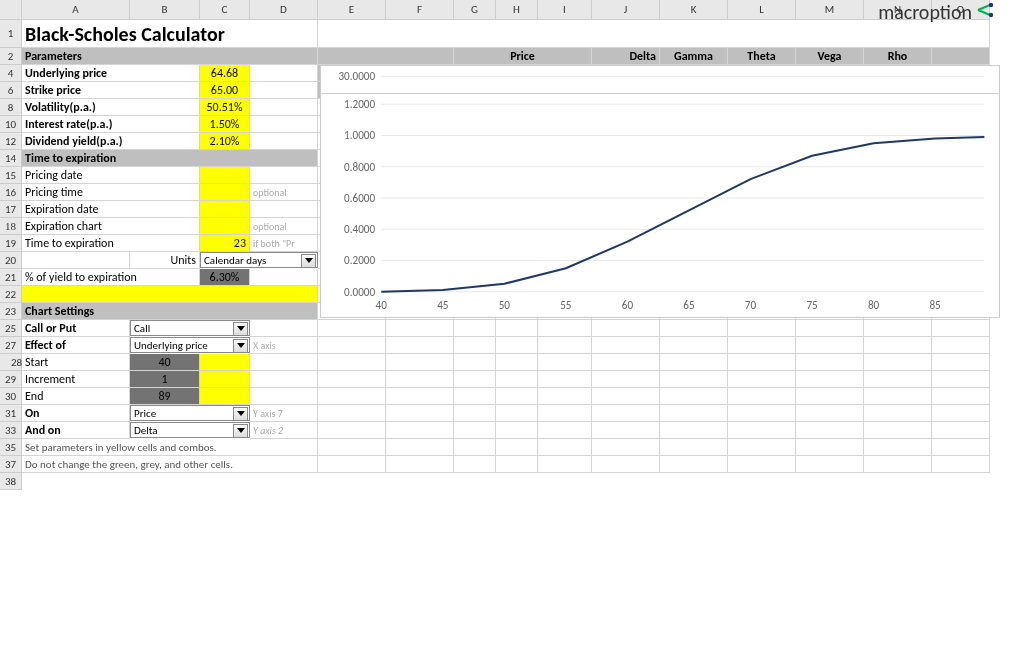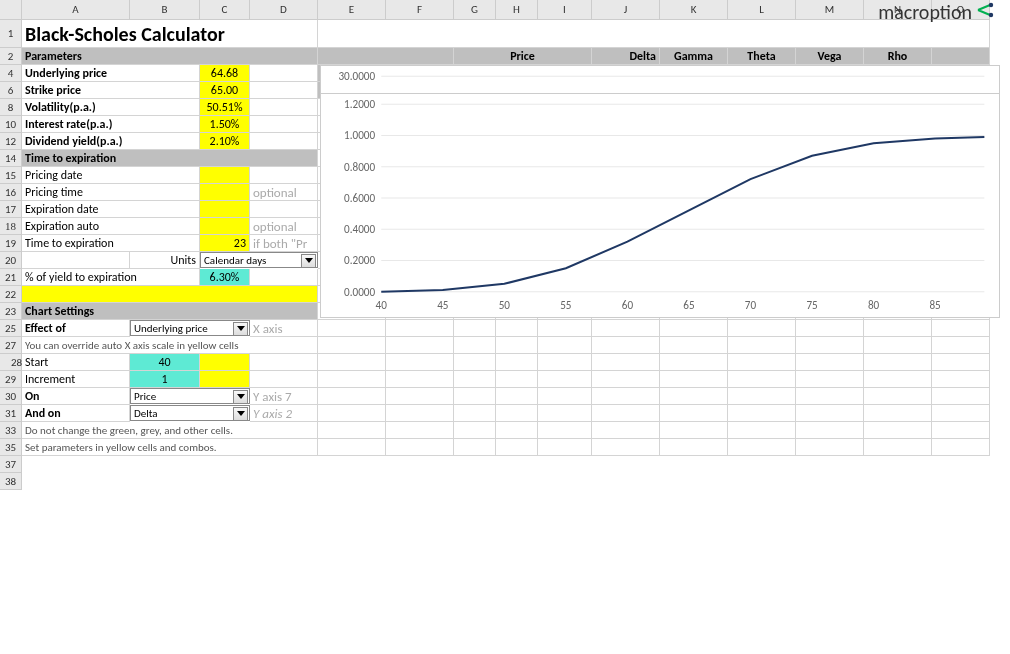--- a/index.html
+++ b/index.html
@@ -10,28 +10,28 @@
 .rowhead.first { height: 20px; }
 .content { flex: 1; position: relative; }
 .colheads { display: flex; height: 20px; }
 .colhead { height: 20px; background: #e8e8e8; border-right: 1px solid #ccc; border-bottom: 1px solid #ccc; display: flex; align-items: center; justify-content: center; font-size: 11px; color: #333; }
 .grid { position: relative; }
 .row { display: flex; height: 17px; }
 .cell { border-right: 1px solid #d4d4d4; border-bottom: 1px solid #d4d4d4; display: flex; align-items: center; padding: 0 3px; font-size: 12px; overflow: hidden; white-space: nowrap; }
 .title { font-size: 20px; font-weight: bold; height: 28px; align-items: center; }
 .hdr { background: #bfbfbf; font-weight: bold; }
 .yellow { background: #ffff00; justify-content: center; }
-.green { background: #5eead4; justify-content: center; }
+.green { background: #737373; justify-content: center; }
 .brightgreen { background: #00ff66; justify-content: flex-end; padding-right: 6px; }
 .lgreen { background: #a8ffb8; justify-content: flex-end; padding-right: 6px; }
 .grey { background: #bfbfbf; }
 .right { justify-content: flex-end; }
 .center { justify-content: center; }
 .bold { font-weight: bold; }
-.optional { color: #aaa; font-size: 13px; }
+.optional { color: #aaa; font-size: 10px; }
 .combo { position: relative; background: #fff; border: 1px solid #888; height: 16px; align-items: center; padding-left: 3px; font-size: 11px; }
 .combo::after { content: ""; position: absolute; right: 1px; top: 1px; width: 13px; height: 12px; background: linear-gradient(#f8f8f8,#ddd); border: 1px solid #888; }
 .combo-arrow { position: absolute; right: 4px; top: 5px; width: 0; height: 0; border-left: 4px solid transparent; border-right: 4px solid transparent; border-top: 5px solid #000; z-index: 2; }
 .chart { position: absolute; background: #fff; border: 1px solid #ccc; }
 .chart svg { width: 100%; height: 100%; }
 .brand { position: absolute; right: 12px; top: 0px; display: flex; align-items: center; font-size: 20px; color: #333; letter-spacing: 0px; }
 .brand-icon { margin-left: 4px; font-size: 20px; }
 .instr { color: #555; font-size: 11px; }
 .gridline { stroke: #e8e8e8; stroke-width: 1; }
 .yaxis-num { font-size: 11px; fill: #666; text-anchor: end; }
@@ -238,21 +238,21 @@
           <div class="cell" style="width: 42px;"></div>
           <div class="cell" style="width: 54px;"></div>
           <div class="cell" style="width: 68px;"></div>
           <div class="cell" style="width: 68px;"></div>
           <div class="cell" style="width: 68px;"></div>
           <div class="cell" style="width: 68px;"></div>
           <div class="cell" style="width: 68px;"></div>
           <div class="cell" style="width: 58px;"></div>
         </div>
         <div class="row" style="height: 17px;">
-          <div class="cell" style="width: 178px;">Expiration auto</div>
+          <div class="cell" style="width: 178px;">Expiration chart</div>
           <div class="cell yellow right" style="width: 50px;"></div>
           <div class="cell optional" style="width: 68px;">optional</div>
           <div class="cell" style="width: 68px;"></div>
           <div class="cell" style="width: 68px;"></div>
           <div class="cell" style="width: 42px;"></div>
           <div class="cell" style="width: 42px;"></div>
           <div class="cell" style="width: 54px;"></div>
           <div class="cell" style="width: 68px;"></div>
           <div class="cell" style="width: 68px;"></div>
           <div class="cell" style="width: 68px;"></div>
@@ -330,50 +330,52 @@
           <div class="cell" style="width: 42px;"></div>
           <div class="cell" style="width: 54px;"></div>
           <div class="cell" style="width: 68px;"></div>
           <div class="cell" style="width: 68px;"></div>
           <div class="cell" style="width: 68px;"></div>
           <div class="cell" style="width: 68px;"></div>
           <div class="cell" style="width: 68px;"></div>
           <div class="cell" style="width: 58px;"></div>
         </div>
         <div class="row" style="height: 17px;">
+          <div class="cell bold" style="width: 108px;">Call or Put</div>
+          <div class="cell combo" style="width: 120px;">Call<span class="combo-arrow"></span></div>
+          <div class="cell" style="width: 68px;"></div>
+          <div class="cell" style="width: 68px;"></div>
+          <div class="cell" style="width: 68px;"></div>
+          <div class="cell" style="width: 42px;"></div>
+          <div class="cell" style="width: 42px;"></div>
+          <div class="cell" style="width: 54px;"></div>
+          <div class="cell" style="width: 68px;"></div>
+          <div class="cell" style="width: 68px;"></div>
+          <div class="cell" style="width: 68px;"></div>
+          <div class="cell" style="width: 68px;"></div>
+          <div class="cell" style="width: 68px;"></div>
+          <div class="cell" style="width: 58px;"></div>
+        </div>
+        <div class="row" style="height: 17px;">
           <div class="cell bold" style="width: 108px;">Effect of</div>
           <div class="cell combo" style="width: 120px;">Underlying price<span class="combo-arrow"></span></div>
           <div class="cell optional" style="width: 68px;">X axis</div>
           <div class="cell" style="width: 68px;"></div>
           <div class="cell" style="width: 68px;"></div>
           <div class="cell" style="width: 42px;"></div>
           <div class="cell" style="width: 42px;"></div>
           <div class="cell" style="width: 54px;"></div>
           <div class="cell" style="width: 68px;"></div>
           <div class="cell" style="width: 68px;"></div>
           <div class="cell" style="width: 68px;"></div>
           <div class="cell" style="width: 68px;"></div>
           <div class="cell" style="width: 68px;"></div>
           <div class="cell" style="width: 58px;"></div>
         </div>
         <div class="row" style="height: 17px;">
-          <div class="cell instr" style="width: 296px;">You can override auto X axis scale in yellow cells</div>
-          <div class="cell" style="width: 68px;"></div>
-          <div class="cell" style="width: 68px;"></div>
-          <div class="cell" style="width: 42px;"></div>
-          <div class="cell" style="width: 42px;"></div>
-          <div class="cell" style="width: 54px;"></div>
-          <div class="cell" style="width: 68px;"></div>
-          <div class="cell" style="width: 68px;"></div>
-          <div class="cell" style="width: 68px;"></div>
-          <div class="cell" style="width: 68px;"></div>
-          <div class="cell" style="width: 68px;"></div>
-          <div class="cell" style="width: 58px;"></div>
-        </div>
-        <div class="row" style="height: 17px;">
           <div class="cell" style="width: 108px;">Start</div>
           <div class="cell green" style="width: 70px;">40</div>
           <div class="cell yellow" style="width: 50px;"></div>
           <div class="cell" style="width: 68px;"></div>
           <div class="cell" style="width: 68px;"></div>
           <div class="cell" style="width: 68px;"></div>
           <div class="cell" style="width: 42px;"></div>
           <div class="cell" style="width: 42px;"></div>
           <div class="cell" style="width: 54px;"></div>
           <div class="cell" style="width: 68px;"></div>
@@ -394,20 +396,37 @@
           <div class="cell" style="width: 42px;"></div>
           <div class="cell" style="width: 54px;"></div>
           <div class="cell" style="width: 68px;"></div>
           <div class="cell" style="width: 68px;"></div>
           <div class="cell" style="width: 68px;"></div>
           <div class="cell" style="width: 68px;"></div>
           <div class="cell" style="width: 68px;"></div>
           <div class="cell" style="width: 58px;"></div>
         </div>
         <div class="row" style="height: 17px;">
+          <div class="cell" style="width: 108px;">End</div>
+          <div class="cell green" style="width: 70px;">89</div>
+          <div class="cell yellow" style="width: 50px;"></div>
+          <div class="cell" style="width: 68px;"></div>
+          <div class="cell" style="width: 68px;"></div>
+          <div class="cell" style="width: 68px;"></div>
+          <div class="cell" style="width: 42px;"></div>
+          <div class="cell" style="width: 42px;"></div>
+          <div class="cell" style="width: 54px;"></div>
+          <div class="cell" style="width: 68px;"></div>
+          <div class="cell" style="width: 68px;"></div>
+          <div class="cell" style="width: 68px;"></div>
+          <div class="cell" style="width: 68px;"></div>
+          <div class="cell" style="width: 68px;"></div>
+          <div class="cell" style="width: 58px;"></div>
+        </div>
+        <div class="row" style="height: 17px;">
           <div class="cell bold" style="width: 108px;">On</div>
           <div class="cell combo" style="width: 120px;">Price<span class="combo-arrow"></span></div>
           <div class="cell optional" style="width: 68px;">Y axis 7</div>
           <div class="cell" style="width: 68px;"></div>
           <div class="cell" style="width: 68px;"></div>
           <div class="cell" style="width: 42px;"></div>
           <div class="cell" style="width: 42px;"></div>
           <div class="cell" style="width: 54px;"></div>
           <div class="cell" style="width: 68px;"></div>
           <div class="cell" style="width: 68px;"></div>
@@ -426,35 +445,35 @@
           <div class="cell" style="width: 42px;"></div>
           <div class="cell" style="width: 54px;"></div>
           <div class="cell" style="width: 68px;"></div>
           <div class="cell" style="width: 68px;"></div>
           <div class="cell" style="width: 68px;"></div>
           <div class="cell" style="width: 68px;"></div>
           <div class="cell" style="width: 68px;"></div>
           <div class="cell" style="width: 58px;"></div>
         </div>
         <div class="row" style="height: 17px;">
+          <div class="cell instr" style="width: 296px;">  Set parameters in yellow cells and combos.</div>
+          <div class="cell" style="width: 68px;"></div>
+          <div class="cell" style="width: 68px;"></div>
+          <div class="cell" style="width: 42px;"></div>
+          <div class="cell" style="width: 42px;"></div>
+          <div class="cell" style="width: 54px;"></div>
+          <div class="cell" style="width: 68px;"></div>
+          <div class="cell" style="width: 68px;"></div>
+          <div class="cell" style="width: 68px;"></div>
+          <div class="cell" style="width: 68px;"></div>
+          <div class="cell" style="width: 68px;"></div>
+          <div class="cell" style="width: 58px;"></div>
+        </div>
+        <div class="row" style="height: 17px;">
           <div class="cell instr" style="width: 296px;">  Do not change the green, grey, and other cells.</div>
-          <div class="cell" style="width: 68px;"></div>
-          <div class="cell" style="width: 68px;"></div>
-          <div class="cell" style="width: 42px;"></div>
-          <div class="cell" style="width: 42px;"></div>
-          <div class="cell" style="width: 54px;"></div>
-          <div class="cell" style="width: 68px;"></div>
-          <div class="cell" style="width: 68px;"></div>
-          <div class="cell" style="width: 68px;"></div>
-          <div class="cell" style="width: 68px;"></div>
-          <div class="cell" style="width: 68px;"></div>
-          <div class="cell" style="width: 58px;"></div>
-        </div>
-        <div class="row" style="height: 17px;">
-          <div class="cell instr" style="width: 296px;">  Set parameters in yellow cells and combos.</div>
           <div class="cell" style="width: 68px;"></div>
           <div class="cell" style="width: 68px;"></div>
           <div class="cell" style="width: 42px;"></div>
           <div class="cell" style="width: 42px;"></div>
           <div class="cell" style="width: 54px;"></div>
           <div class="cell" style="width: 68px;"></div>
           <div class="cell" style="width: 68px;"></div>
           <div class="cell" style="width: 68px;"></div>
           <div class="cell" style="width: 68px;"></div>
           <div class="cell" style="width: 68px;"></div>

